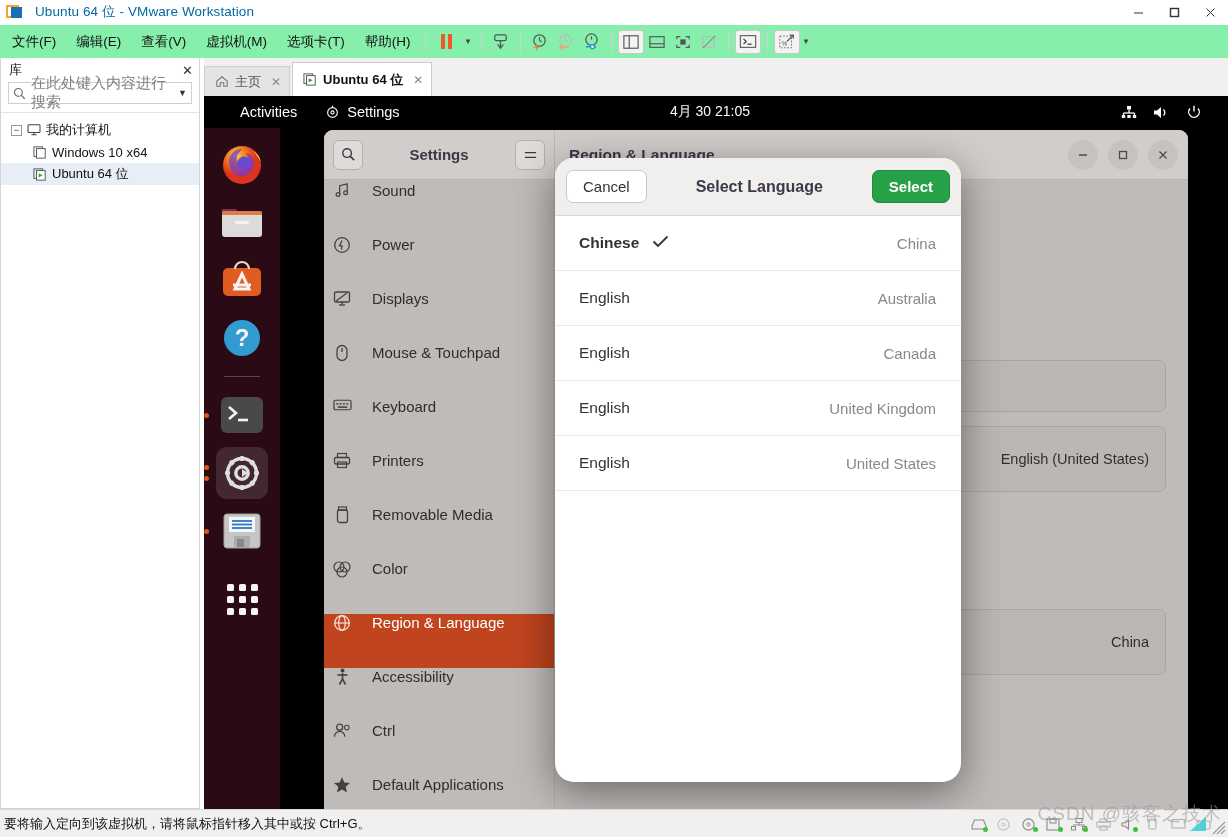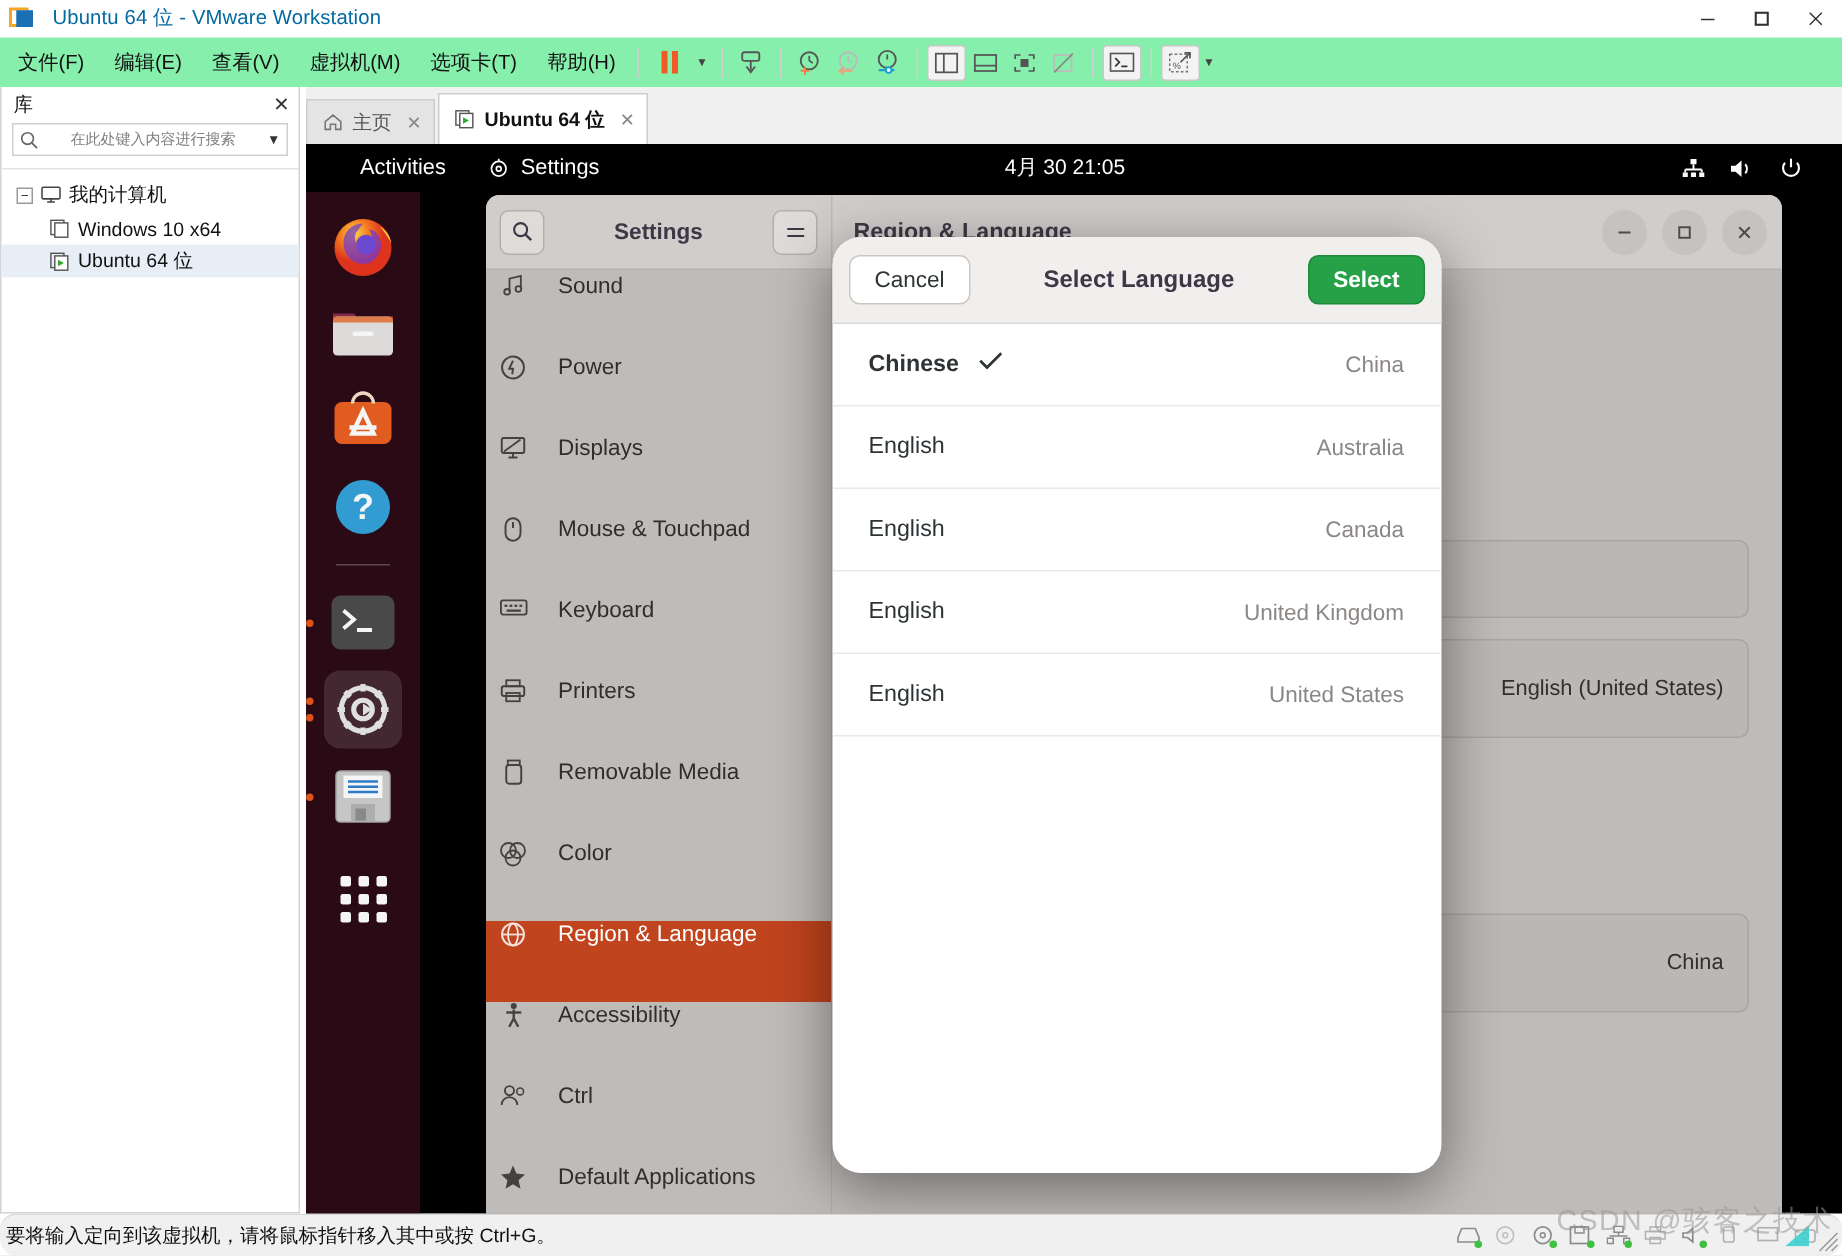--- a/index.html
+++ b/index.html
@@ -48,21 +48,21 @@
     background: #ffffff; border: 1px solid #d4d4d4; border-top:none;
   }
   .lib-head { height: 24px; display:flex; align-items:center; justify-content:space-between;
     padding: 0 6px 0 8px; }
   .lib-head .t { font-size: 13px; color: #111; }
   .lib-head .x { font-size: 13px; color: #333; cursor:pointer; }
   .lib-search {
     margin: 0 7px; height: 22px; border:1px solid #cfcfcf; background:#fff;
     display:flex; align-items:center; padding: 0 4px; gap: 5px;
   }
-  .lib-search .ph { font-size: 10px; color:#808080; flex:1;margin-left:16px; }
+  .lib-search .ph { font-size: 15px; color:#808080; flex:1; }
   .lib-tree { margin: 8px 0 0 0; border-top:1px solid #e2e2e2; padding-top: 6px; }
   .tree-row { display:flex; align-items:center; height: 22px; padding-left: 10px; gap:5px; font-size:13px; color:#111;}
   .tree-row.indent { padding-left: 32px; }
   .tree-row.sel { background:#e8eef6; }
   .expander { width: 11px; height: 11px; border:1px solid #9a9a9a; background:#fff;
     display:flex; align-items:center; justify-content:center; font-size:9px; line-height:9px; color:#333; }
 
   
   .tabbar { position:absolute; left:204px; top:58px; width:1024px; height:38px; background:#f0f0f0;
     display:flex; align-items:flex-end; }
@@ -135,21 +135,21 @@
   .dlg-select { background:#26a148; border:1px solid #1f8a3c; color:#fff; font-weight:bold; }
   .dlg-title { font-size: 16px; font-weight:bold; color:#3d3846; }
   .lang-row { height: 55px; display:flex; align-items:center; justify-content:space-between;
     padding: 0 25px 0 24px; border-bottom:1px solid #ebe9e7; }
   .lang-name { font-size: 15.5px; color:#2e3436; display:flex; align-items:center; gap:13px; }
   .lang-name.cur { font-weight:bold; }
   .lang-region { font-size: 15px; color:#8b8785; }
 
   
   .statusbar { position:absolute; left:0; bottom:0; width:1228px; height:28px; background:#f0f0f0;
-    border-top:1px solid #d8d8d8; display:flex; align-items:center;border-radius:11px; }
+    border-top:1px solid #d8d8d8; display:flex; align-items:center; }
   .status-text { font-size: 13px; color:#111; margin-left: 4px; }
   .status-icons { position:absolute; right: 16px; display:flex; align-items:center; gap: 9px; }
   .sicon { position:relative; width:16px; height:14px; }
   .sdot { position:absolute; right:-1px; bottom:-1px; width:5px; height:5px; border-radius:50%; background:#3fbf3f; }
   .resize-grip { position:absolute; right:2px; bottom:2px; width:14px; height:14px; }
 
   .watermark { position:absolute; right: 6px; bottom: 10px; font-size: 19px; color: rgba(150,150,150,.55);
     font-family:"Liberation Sans", sans-serif; letter-spacing: 1px; pointer-events:none; white-space:nowrap;}
   .vm-badge { position:absolute; right: 22px; bottom: 6px; width: 16px; height:14px; background:#3ecfcf;
     clip-path: polygon(0 100%, 100% 100%, 100% 0); opacity:.9;}

